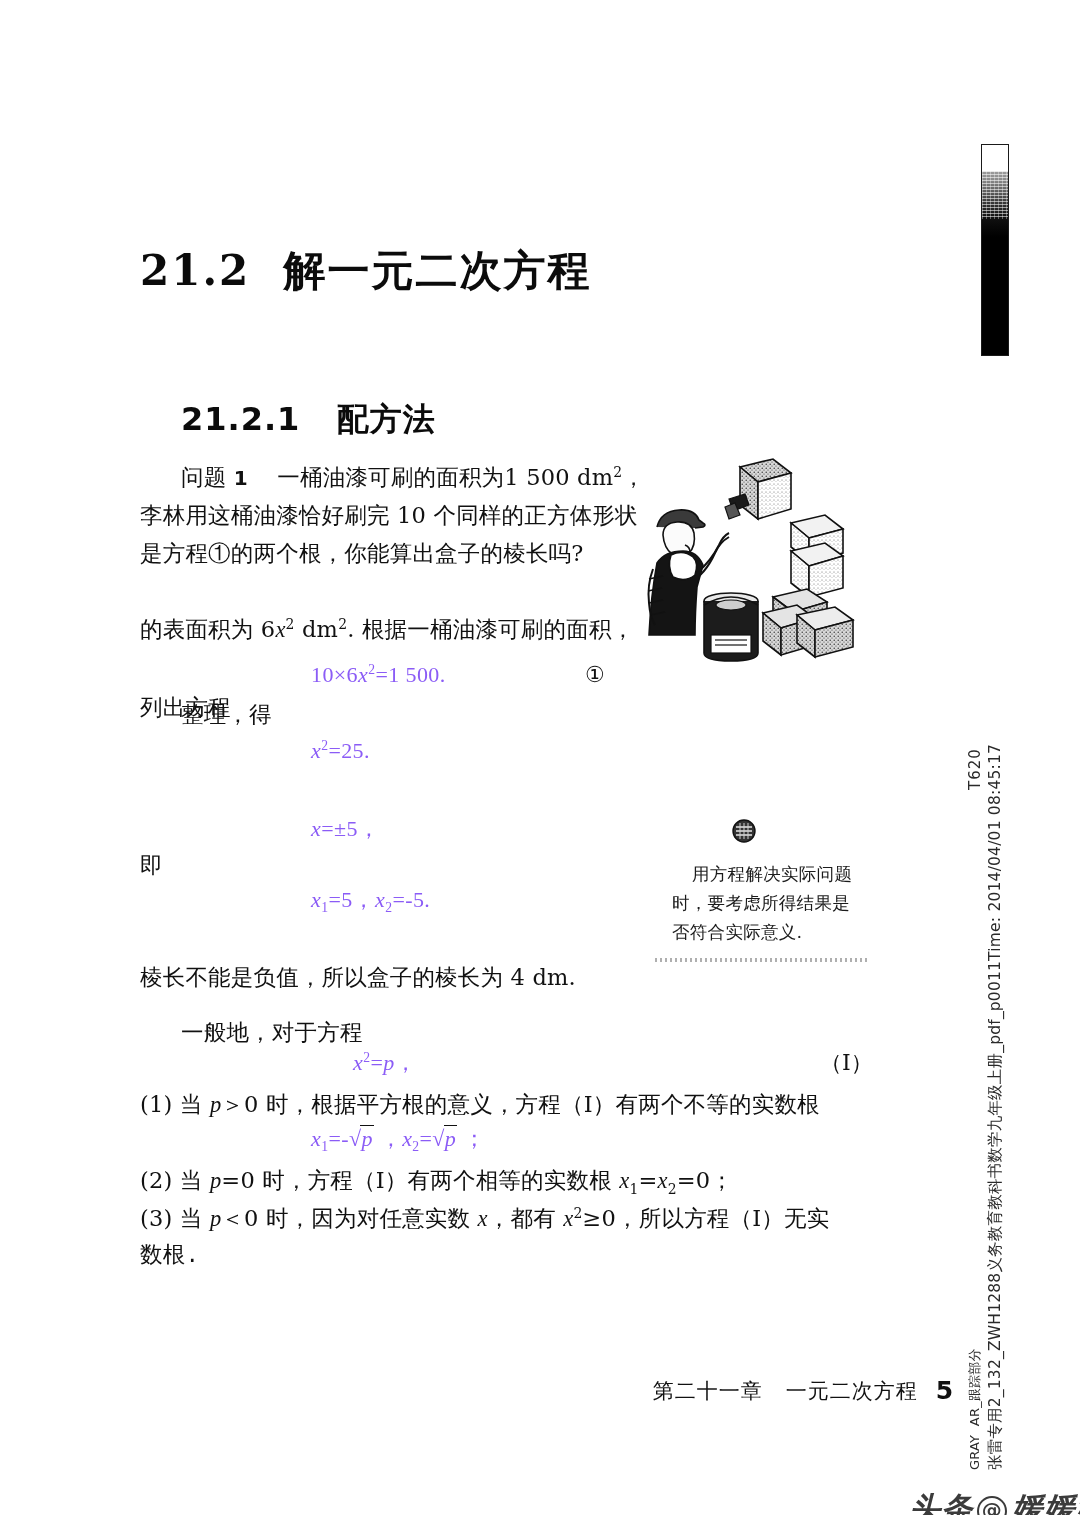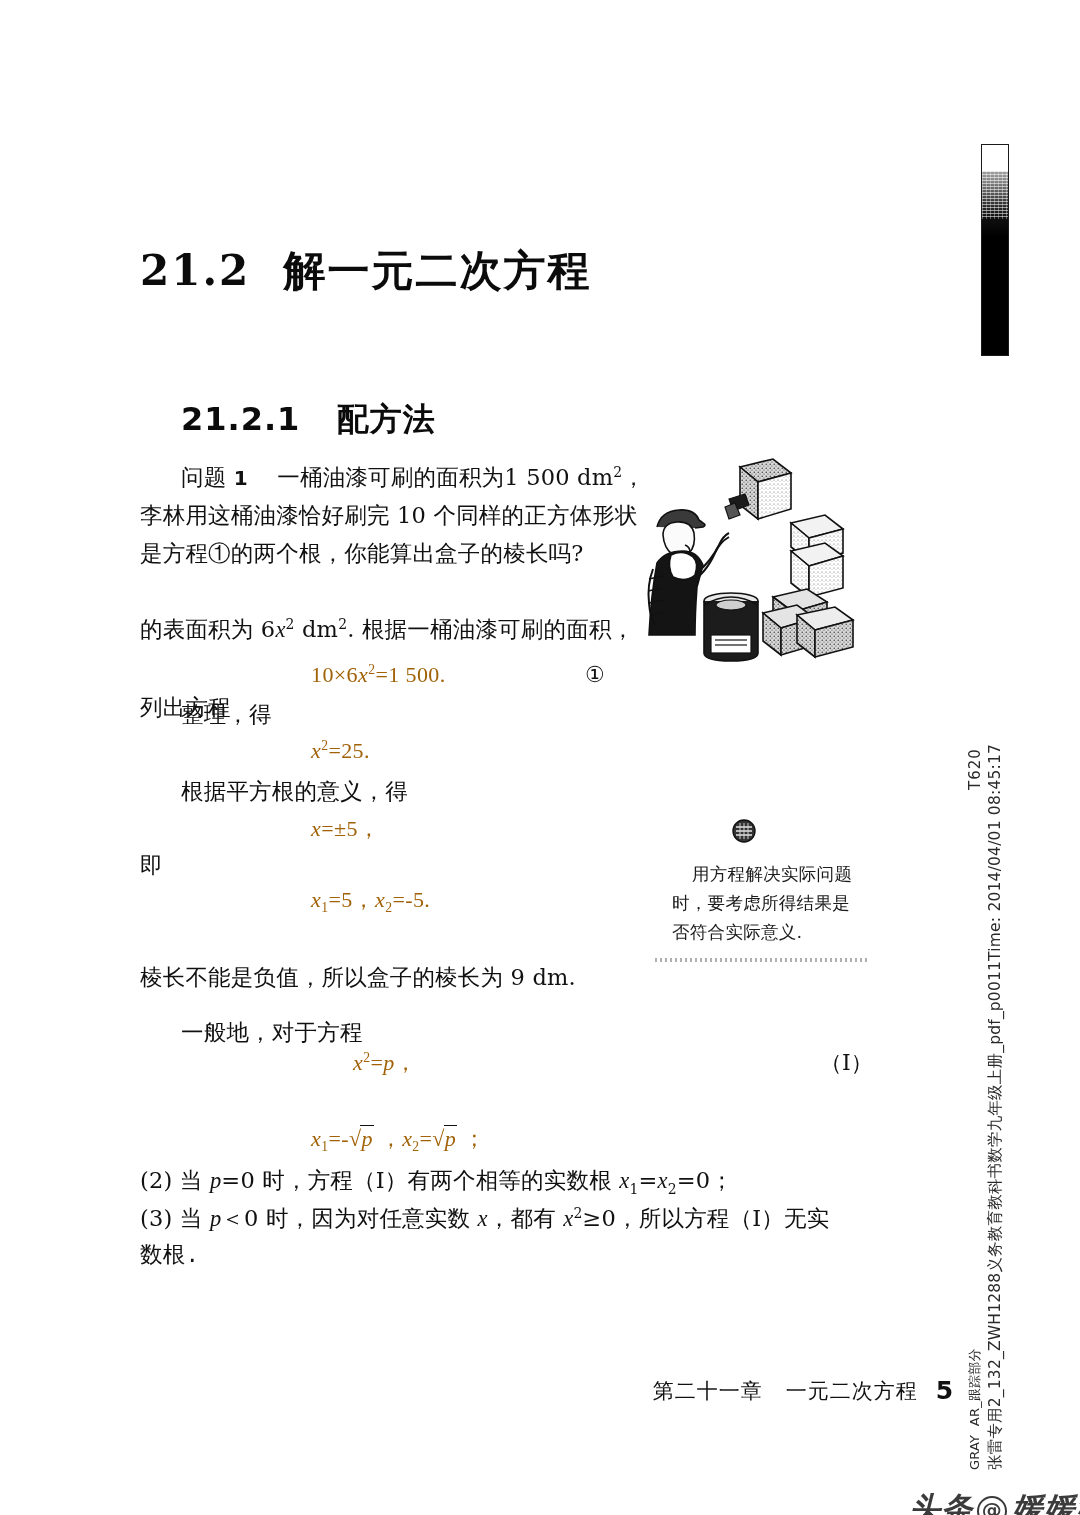--- a/index.html
+++ b/index.html
@@ -80,21 +80,21 @@
     font-size: 22.5px;
     line-height: 38px;
     color: #111111;
     white-space: pre;
     letter-spacing: .2px;
   }
   .eq-line {
     position: absolute;
     font-family: "Liberation Serif", "DejaVu Serif", serif;
     font-size: 22px;
-    color: #a16207;
+    color: #8b5cf6;
     white-space: pre;
     letter-spacing: .4px;
   }
   .eq-tag {
     position: absolute;
     font-family: "Liberation Serif", "DejaVu Serif", serif;
     font-size: 22px;
     color: #111111;
     white-space: pre;
   }
@@ -246,35 +246,35 @@
   <div class="body-line" style="left:140px; top:610px;">的表面积为 6<i class="v">x</i><sup class="sm">2</sup> dm<sup class="sm">2</sup>. 根据一桶油漆可刷的面积，</div>
   <div class="body-line" style="left:140px; top:648px;margin-top:40px;">列出方程</div>
 
   <div class="eq-line" style="left:311px; top:662px;">10×6<i class="v">x</i><sup class="sm">2</sup>=1 500.</div>
   <div class="eq-tag" style="left:585px; top:662px;">①</div>
 
   <div class="body-line" style="left:181px; top:695px;">整理，得</div>
 
   <div class="eq-line" style="left:311px; top:738px;"><i class="v">x</i><sup class="sm">2</sup>=25.</div>
 
-  <div class="body-line" style="left:181px; top:772px;">根据平方根的意义，得</div>
 
   <div class="eq-line" style="left:311px; top:814px;"><i class="v">x</i>=±5，</div>
 
   <div class="body-line" style="left:140px; top:846px;">即</div>
 
   <div class="eq-line" style="left:311px; top:885px;"><i class="v">x</i><sub class="sm">1</sub>=5，<i class="v">x</i><sub class="sm">2</sub>=-5.</div>
 
-  <div class="body-line" style="left:140px; top:958px;">棱长不能是负值，所以盒子的棱长为 9 dm.</div>
+  <div class="body-line" style="left:140px; top:958px;">棱长不能是负值，所以盒子的棱长为 4 dm.</div>
 
   <div class="body-line" style="left:181px; top:1013px;">一般地，对于方程</div>
 
   <div class="eq-line" style="left:324px; top:1048px;margin-left:29px;"><i class="v">x</i><sup class="sm">2</sup>=<i class="v">p</i>，</div>
   <div class="eq-tag" style="left:820px; top:1048px;">（Ⅰ）</div>
 
+  <div class="body-line" style="left:140px; top:1085px;">(1) 当 <i class="v">p</i>＞0 时，根据平方根的意义，方程（Ⅰ）有两个不等的实数根</div>
 
   <div class="eq-line" style="left:311px; top:1124px;"><i class="v">x</i><sub class="sm">1</sub>=-<span class="rad">√<span class="bar"><i class="v">p</i></span></span> ，<i class="v">x</i><sub class="sm">2</sub>=<span class="rad">√<span class="bar"><i class="v">p</i></span></span> ；</div>
 
   <div class="body-line" style="left:140px; top:1161px;">(2) 当 <i class="v">p</i>=0 时，方程（Ⅰ）有两个相等的实数根 <i class="v">x</i><sub class="sm">1</sub>=<i class="v">x</i><sub class="sm">2</sub>=0；</div>
 
   <div class="body-line" style="left:140px; top:1199px;">(3) 当 <i class="v">p</i>＜0 时，因为对任意实数 <i class="v">x</i>，都有 <i class="v">x</i><sup class="sm">2</sup>≥0，所以方程（Ⅰ）无实</div>
   <div class="body-line" style="left:140px; top:1237px;font-family:Liberation Mono, monospace;">数根.</div>
 
   <div id="illustration">
     <svg viewBox="0 0 240 230" width="240" height="230" aria-hidden="true">

